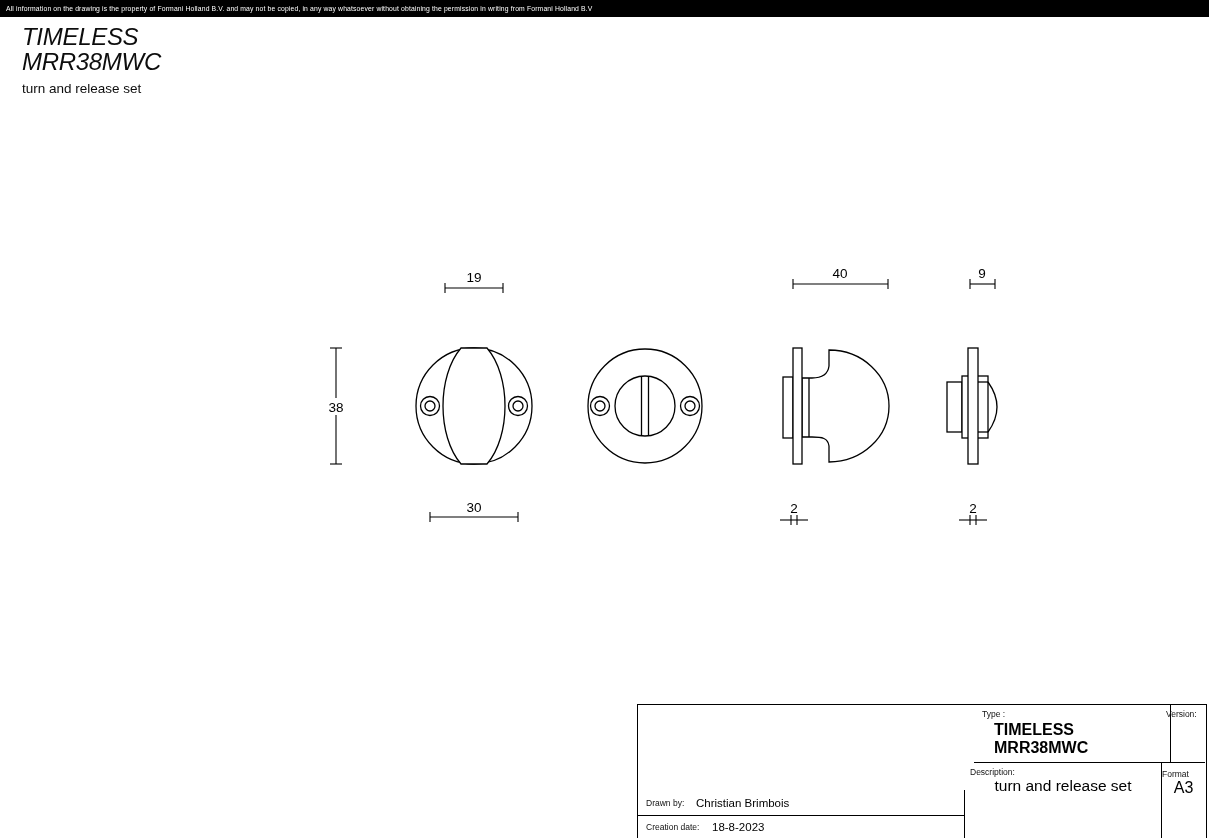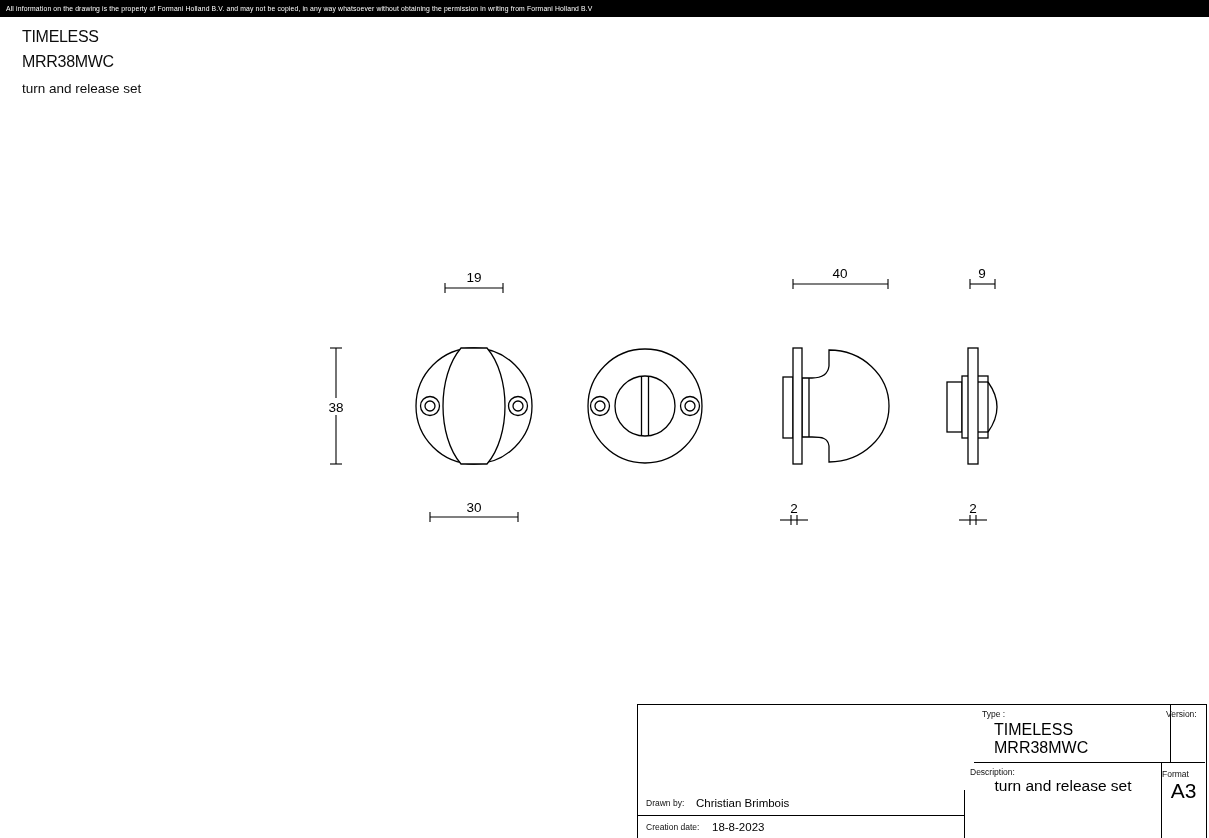--- a/index.html
+++ b/index.html
@@ -6,21 +6,21 @@
   body{
     width:1209px;height:838px;position:relative;background:#ffffff;
     font-family:"Liberation Sans", sans-serif;color:#000;overflow:hidden;
   }
   .topbar{
     position:absolute;left:0;top:0;width:1209px;height:17px;background:#000;
     color:#fff;font-size:6.8px;line-height:17px;padding-left:6px;
     box-sizing:border-box;letter-spacing:.15px;white-space:nowrap;
   }
   .header{position:absolute;left:22px;top:24px;color:#0d0d0d;}
-  .header .t1{font-size:16px;line-height:25px;letter-spacing:-.3px;}
+  .header .t1{font-size:24px;line-height:25px;letter-spacing:-.3px;font-style:italic;}
   .header .sub{font-size:13.5px;margin-top:7px;}
 
   svg.drawing{position:absolute;left:0;top:0;}
   .part{stroke:#000;stroke-width:1.3;fill:none;}
   .partfill{stroke:#000;stroke-width:1.3;fill:#fff;}
   .dim{stroke:#000;stroke-width:1.1;fill:none;}
   .dim-text{font-family:"Liberation Sans",sans-serif;font-size:13.5px;fill:#000;
     text-anchor:middle;stroke:none;}
   .mask{fill:#fff;stroke:none;}
 
@@ -36,26 +36,26 @@
   .c-desc{left:327px;top:58px;width:197px;height:74.5px;border-right-width:1.5px;}
   .c-fmt{left:524px;top:58px;width:43px;height:74.5px;}
 
   .logo{position:absolute;left:28px;top:13px;font-size:32px;letter-spacing:4px;
     color:#1c1c1c;transform:scaleX(.8);transform-origin:left top;white-space:nowrap;}
   .logo .reg{font-size:11px;vertical-align:15px;letter-spacing:0;}
   .addr{position:absolute;left:202px;top:7px;font-size:6.9px;line-height:9.3px;
     color:#111;letter-spacing:.1px;}
   .sl{font-size:8.5px;color:#111;}
   .type-lbl{position:absolute;left:8px;top:4px;}
-  .type-val{position:absolute;left:20px;top:16px;font-size:16px;}
+  .type-val{position:absolute;left:20px;top:16px;font-size:16px;font-weight:bold;}
   .ver-lbl{position:absolute;left:4px;top:4px;}
   .desc-lbl{position:absolute;left:5px;top:4px;}
   .desc-val{margin-top:14px;text-align:center;font-size:15.5px;}
   .fmt-lbl{position:absolute;left:0;right:16px;top:6px;}
-  .fmt-val{position:absolute;left:0;right:0;top:16px;text-align:center;font-size:21px;}
+  .fmt-val{position:absolute;left:0;right:0;top:16px;text-align:center;font-size:16px;}
   .row{display:flex;align-items:center;height:100%;padding-left:8px;box-sizing:border-box;}
   .row .val{font-size:11.5px;}
   .w-file{width:68px;flex:none;}
   .w-drawn{width:50px;flex:none;}
   .w-date{width:66px;flex:none;}
 </style>
 </head>
 <body>
 
 <div class="topbar">

